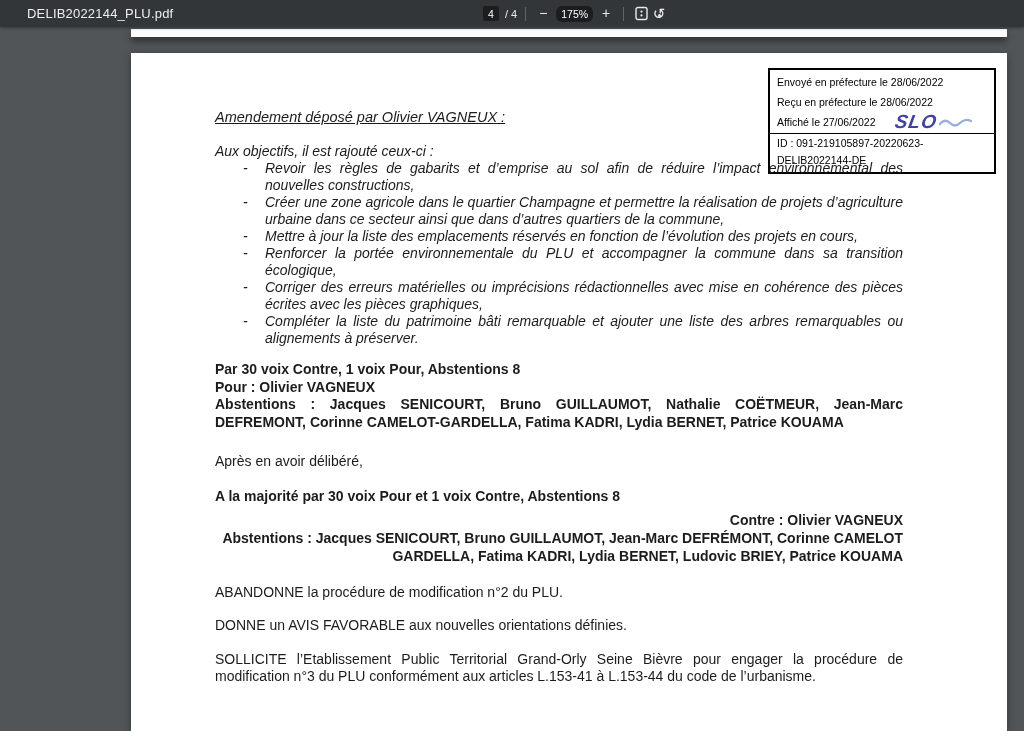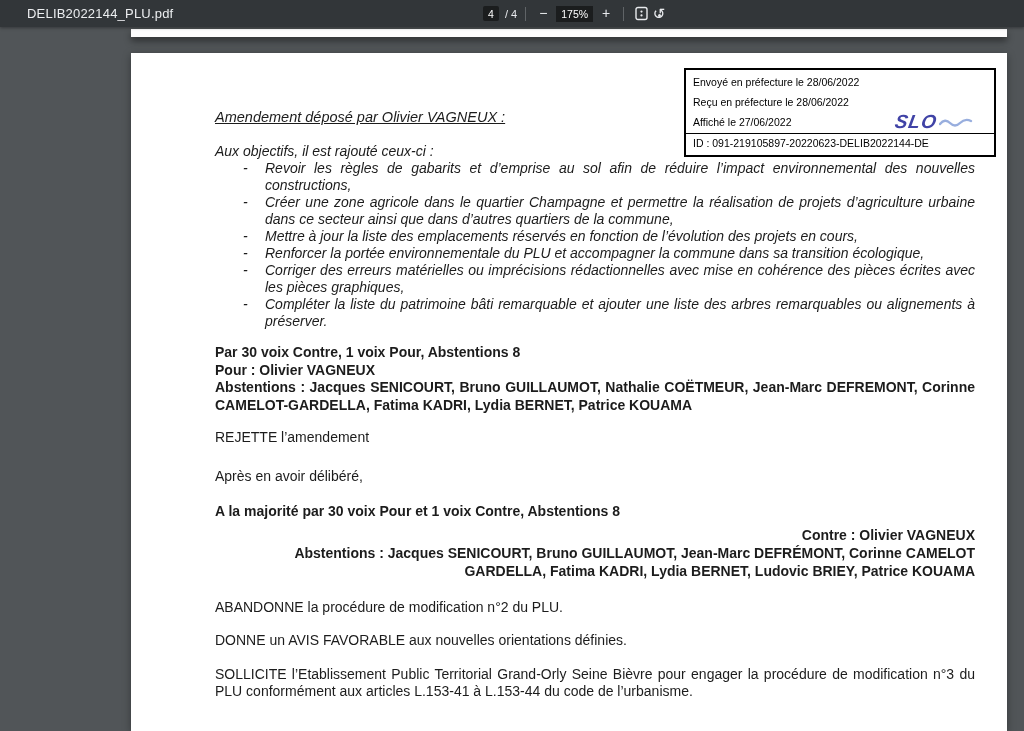--- a/index.html
+++ b/index.html
@@ -32,46 +32,46 @@
   .page-total { margin-left: 6px; white-space: pre; }
   .tb-sep { width: 1px; height: 14px; background: #606467; margin: 0 8px; }
   .tb-btn {
     background: none; border: none; color: #e8eaed; cursor: pointer;
     width: 18px; height: 27px; padding: 0; font-size: 14px; line-height: 27px;
     display: flex; align-items: center; justify-content: center;
     font-family: "Liberation Sans", sans-serif;
   }
   .zoom-box {
     background: #1b1d1e; color: #fff; font-size: 10.5px;
-    padding: 2px 5px; border-radius: 0; margin: 0 4px;
+    padding: 2px 5px; border-radius: 6px; margin: 0 4px;
   }
   .rotate-btn { position: relative; font-size: 15px; }
   .rotate-dot {
     position: absolute; left: 50%; top: 57%; width: 3px; height: 3px;
     margin: -1.5px 0 0 -1.5px; border-radius: 50%; background: #e8eaed;
   }
 
   
   .viewport { position: absolute; top: 27px; left: 0; width: 1024px; height: 704px; }
   .prev-page-bottom {
     position: absolute; left: 131px; top: 2px; width: 876px; height: 8px;
     background: #fcfcfc; box-shadow: 0 4px 7px rgba(0,0,0,.45);
   }
   .page {
     position: absolute; left: 131px; top: 26px; width: 876px; height: 678px;
     background: #ffffff; overflow: hidden; box-shadow: 0 2px 8px rgba(0,0,0,.35);
   }
   .content {
-    position: relative; height: 100%; padding: 56px 32px 0 84px;
+    position: relative; height: 100%; padding: 56px 104px 0 84px;
     color: #1c1c1c; font-size: 14px; line-height: 17px;
   }
 
   
   .stamp {
-    position: absolute; top: 15px; right: 11px; width: 312px;
+    position: absolute; top: 15px; right: 11px; width: 228px;
     border: 2px solid #000; background: #fff;
     padding: 2px 7px 3px; font-size: 10.5px; color: #000; line-height: 20px;
   }
   .stamp-row { display: flex; justify-content: space-between; align-items: flex-start; }
   .logo-wrap { display: flex; align-items: center; margin-right: 14px; }
   .logo-text {
     font-size: 19px; font-weight: bold; font-style: italic;
     color: #4043a6; letter-spacing: 1px; transform: skewX(-10deg);
     line-height: 20px;
   }
@@ -172,21 +172,20 @@
         <li><span class="dash">-</span><span>Corriger des erreurs matérielles ou imprécisions rédactionnelles avec mise en cohérence des pièces écrites avec les pièces graphiques,</span></li>
         <li><span class="dash">-</span><span>Compléter la liste du patrimoine bâti remarquable et ajouter une liste des arbres remarquables ou alignements à préserver.</span></li>
       </ul>
 
       <div class="vote1">
         <div>Par 30 voix Contre, 1 voix Pour, Abstentions 8</div>
         <div>Pour : Olivier VAGNEUX</div>
         <div class="just">Abstentions : Jacques SENICOURT, Bruno GUILLAUMOT, Nathalie COËTMEUR, Jean-Marc DEFREMONT, Corinne CAMELOT-GARDELLA, Fatima KADRI, Lydia BERNET, Patrice KOUAMA</div>
       </div>
 
-      <p class="p-rejette">REJETTE l’amendement</p>
 
       <p class="p-apres">Après en avoir délibéré,</p>
 
       <p class="p-majorite">A la majorité par 30 voix Pour et 1 voix Contre, Abstentions 8</p>
 
       <div class="vote2">
         <div>Contre : Olivier VAGNEUX</div>
         <div>Abstentions : Jacques SENICOURT, Bruno GUILLAUMOT, Jean-Marc DEFRÉMONT, Corinne CAMELOT GARDELLA, Fatima KADRI, Lydia BERNET, Ludovic BRIEY, Patrice KOUAMA</div>
       </div>
 

